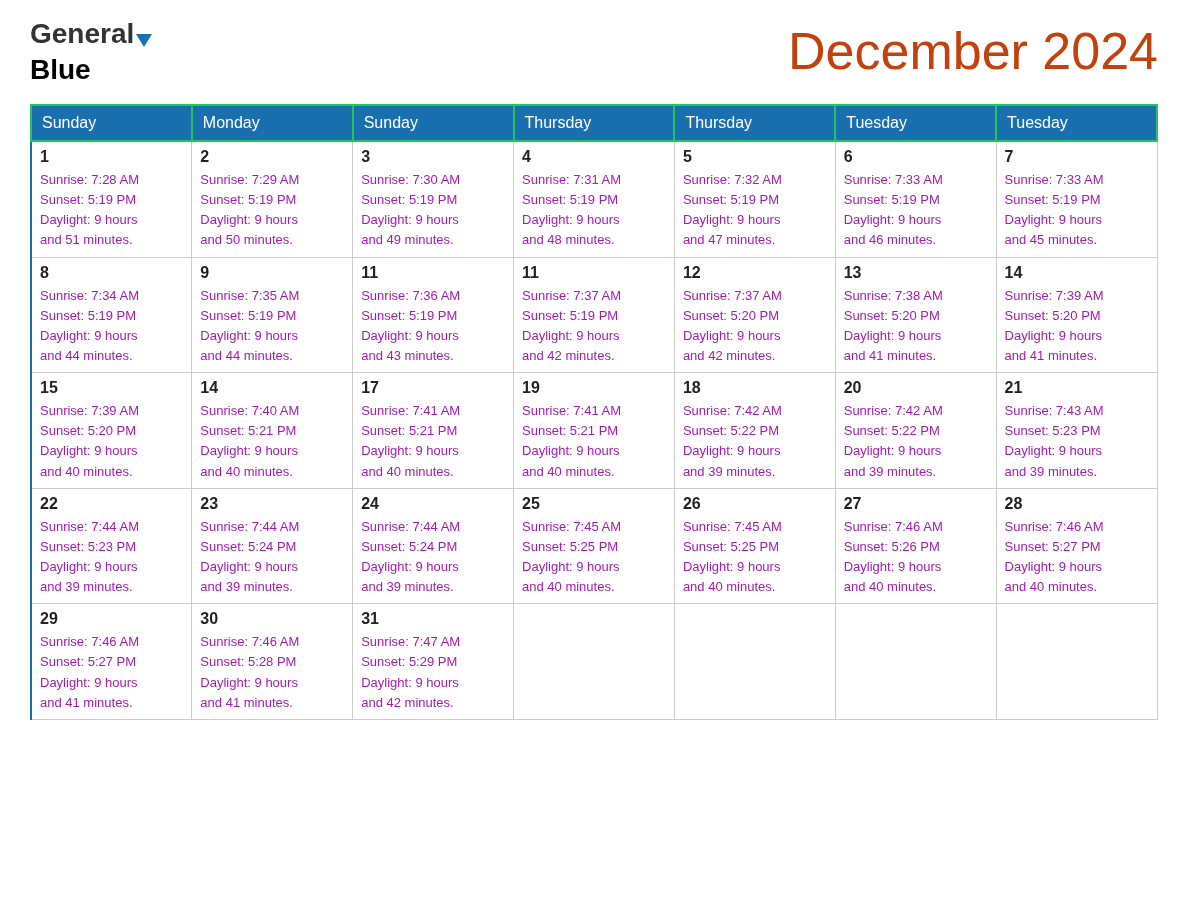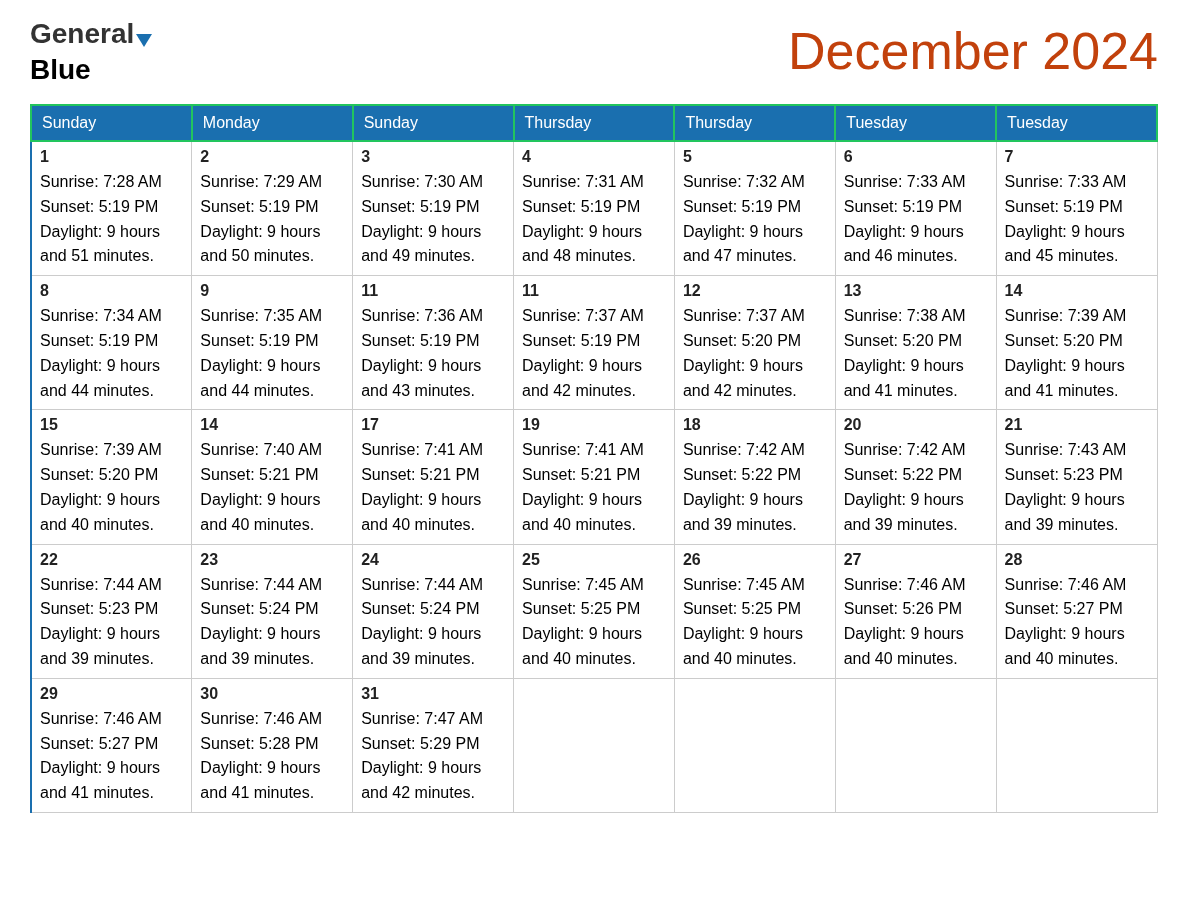--- a/index.html
+++ b/index.html
@@ -71,23 +71,23 @@
       color: #333;
       height: 110px;
     }
     .day-number {
       font-size: 16px;
       font-weight: bold;
       color: #222;
       margin-bottom: 4px;
     }
     .day-info {
-      font-size: 16px;
+      font-size: 13px;
       line-height: 1.55;
-      color: #000000;
+      color: #a21caf;
     }
     td.empty {
       background: #fff;
     }
     tr td:first-child {
       border-left: 2px solid #1a6faf;
     }
   </style>
 </head>
 <body>

